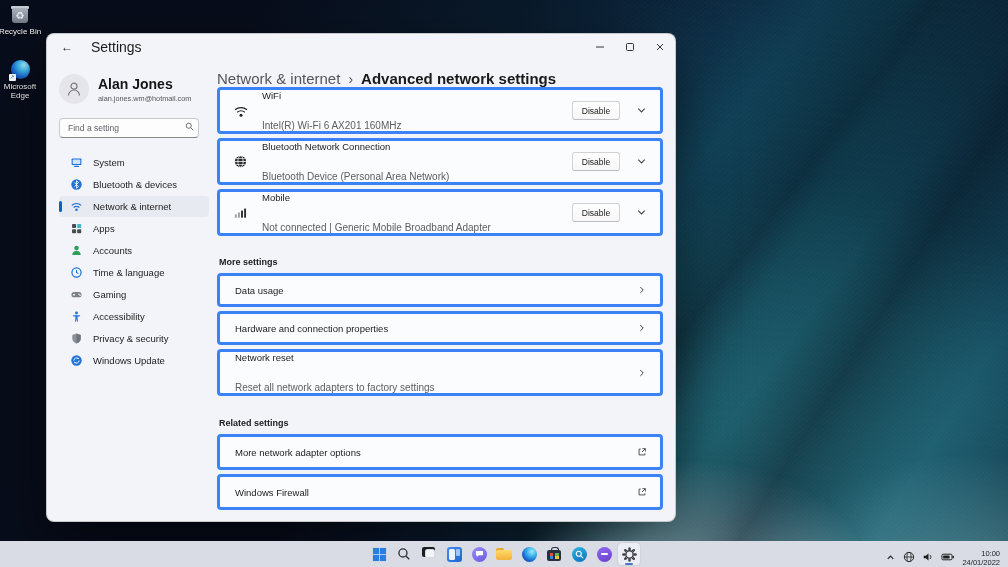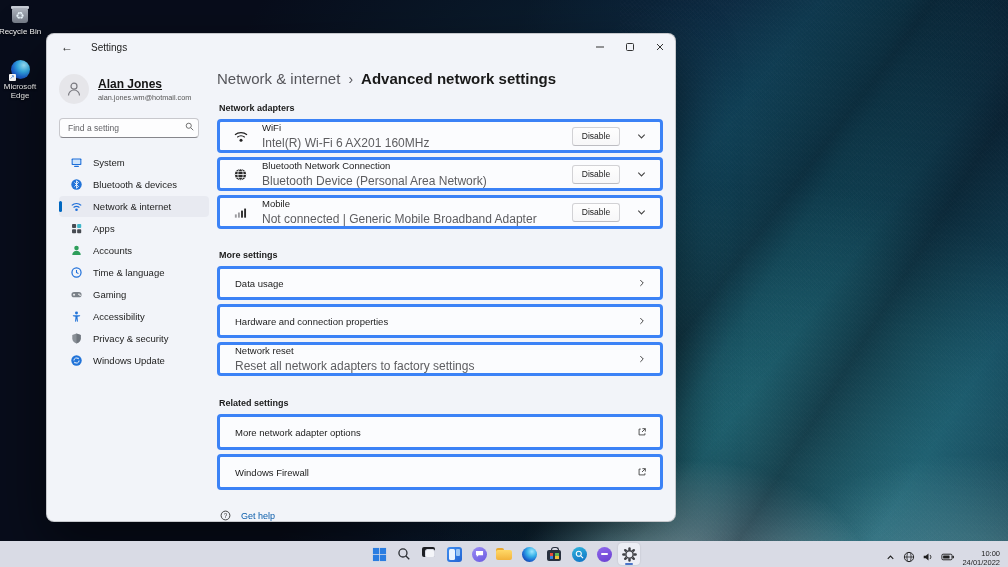--- a/index.html
+++ b/index.html
@@ -46,30 +46,30 @@
     position:relative; }
   .edge-ball .shortcut { position:absolute; left:-2px; bottom:-2px; width:7px; height:7px;
     background:#fff; border-radius:1px; color:#1b66d0; font-size:6px; line-height:7px; }
 
   
   .win { position:absolute; left:46px; top:33px; width:630px; height:489px;
     background:#f2f4f9; border-radius:8px; border:1px solid rgba(0,0,0,.18);
     box-shadow:0 22px 55px rgba(0,0,0,.55); overflow:hidden; }
   .titlebar { height:26px; display:flex; align-items:center; padding:0 0 0 14px; }
   .back-btn { font-size:12px; color:#2a2a2a; width:16px; cursor:pointer; }
-  .win-title { font-size:10px; color:#1c1c1c; margin-left:14px; }
+  .win-title { font-size:14px; color:#1c1c1c; margin-left:14px; }
   .win-ctrls { margin-left:auto; display:flex; height:100%; }
   .wc { width:30px; height:100%; display:flex; align-items:center; justify-content:center; }
 
   
   .sidebar { position:absolute; left:0; top:26px; width:168px; bottom:0; padding:6px 0 0 12px; }
   .profile { display:flex; align-items:center; margin-top:8px; }
   .avatar { width:30px; height:30px; border-radius:50%; background:#e6e6ea;
     display:flex; align-items:center; justify-content:center; }
-  .p-name { font-size:12px; font-weight:bold; color:#141414;text-decoration:underline; }
+  .p-name { font-size:14px; font-weight:bold; color:#141414; }
   .p-mail { font-size:7.3px; color:#565656; margin-top:2px; }
   .p-txt { margin-left:9px; }
   .searchbox { position:relative; margin-top:13px; width:142px; }
   .searchbox input { width:140px; height:20px; border:1px solid #c8c8cd; border-bottom-color:#86868c;
     border-radius:4px; background:#fdfdfe; font-size:8.5px; padding:0 20px 0 8px;
     font-family:"Liberation Sans",sans-serif; color:#333; outline:none; }
   .searchbox input::placeholder { color:#636367; }
   .searchbox svg { position:absolute; right:7px; top:5px; }
   .nav { margin-top:14px; }
   .nav-item { position:relative; height:21px; display:flex; align-items:center; gap:10px;
@@ -85,21 +85,21 @@
   .crumb { margin-top:10px; font-size:15px; display:flex; align-items:baseline; gap:8px; }
   .crumb .parent { color:#55555a; cursor:pointer; }
   .crumb .sep { color:#55555a; font-size:14px; }
   .crumb .cur { color:#191919; font-weight:bold; }
   .sec-label { font-size:9px; font-weight:bold; color:#1b1b1b; margin:16px 0 6px 2px; }
   .card { background:#fbfcfe; border:3px solid #3b82f6; border-radius:4px; margin-bottom:4px;
     min-height:34px; display:flex; align-items:center; padding:0 13px; cursor:pointer; }
   .card .ic { width:16px; flex:0 0 16px; display:flex; }
   .card .txt { margin-left:13px; }
   .card .t { font-size:9.5px; color:#1b1b1b; }
-  .card .s { font-size:12px; color:#5d5d60; margin-top:3px; }
+  .card .s { font-size:10px; color:#5d5d60; margin-top:19px; }
   .sp { flex:1; }
   .disable-btn { width:48px; height:19px; font-size:8.5px; color:#1b1b1b;
     background:linear-gradient(180deg,#fefefe,#f7f7f8); border:1px solid #d2d2d5;
     border-bottom-color:#bdbdc2; border-radius:3px; font-family:"Liberation Sans",sans-serif;
     cursor:pointer; }
   .chev { margin-left:16px; display:flex; }
   .tall { min-height:36px; }
   .footer-link { display:flex; align-items:center; gap:10px; margin:0 0 9px 3px; cursor:pointer; }
   .footer-link .flbl { font-size:9px; color:#0a5dab; }
   .flinks { margin-top:20px; }
@@ -291,21 +291,20 @@
     </div>
   </div>
 
   <div class="main">
     <div class="crumb">
       <span class="parent">Network &amp; internet</span>
       <span class="sep">›</span>
       <span class="cur">Advanced network settings</span>
     </div>
 
-    <div class="sec-label">Network adapters</div>
 
     <div class="card">
       <span class="ic">
         <svg width="16" height="16" viewBox="0 0 16 16">
             <path d="M2 6.8 a9.2 9.2 0 0 1 12 0" fill="none" stroke="#222" stroke-width="1.2"></path>
             <path d="M4.2 9.3 a6 6 0 0 1 7.6 0" fill="none" stroke="#222" stroke-width="1.2"></path>
             <circle cx="8" cy="12.2" r="1.5" fill="#222"></circle>
           </svg>
         </span>
       <span class="txt">

